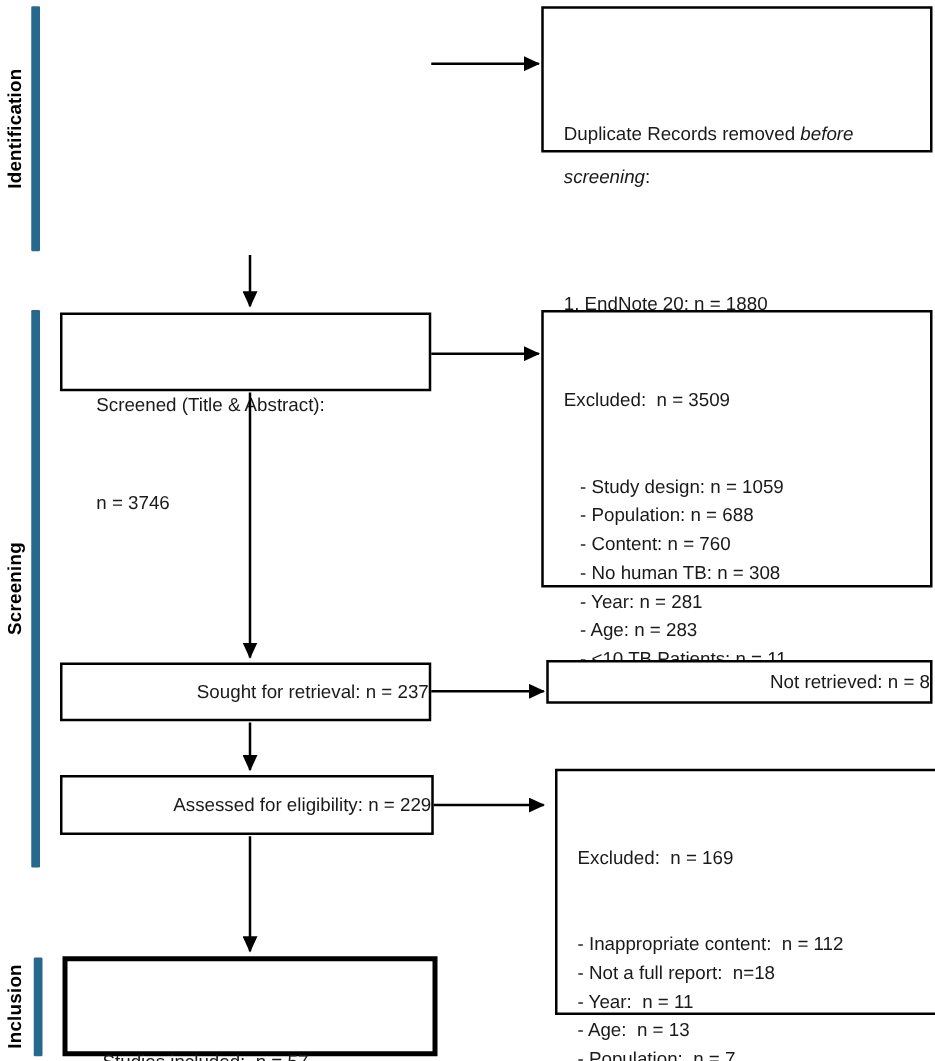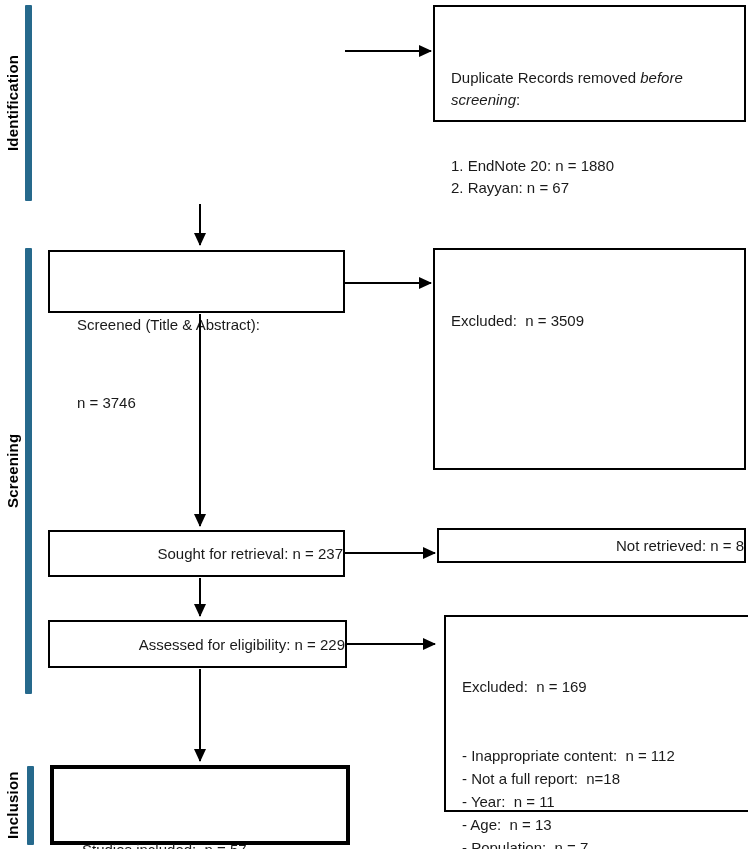--- a/index.html
+++ b/index.html
@@ -42,21 +42,21 @@
     background: #fff;
     font-size: 15px;
     white-space: pre-wrap;
   }
   .box .line, .box .hline { white-space: pre-wrap; }
   .thick { border-width: 4px; }
   .vcenter { display: flex; flex-direction: column; justify-content: center; align-items: flex-end; }
 
   .box-records { line-height: 26px; padding: 17px 8px 4px 27px; }
   .box-records .total { margin-top: 3px; }
-  .box-duplicates { line-height: 22px; padding: 16px 10px 4px 16px; }
+  .box-duplicates { line-height: 34px; padding: 16px 10px 4px 16px; }
   .box-screened { line-height: 26px; padding: 8px 8px 4px 27px; }
   .box-excluded1 { line-height: 23px; padding: 13px 24px 4px 16px; }
   .box-excluded1 .list .line { padding-left: 13px; }
   .box-sought { padding-left: 27px; }
   .box-notretrieved { padding-left: 19px; }
   .box-assessed { padding-left: 27px; }
   .box-excluded2 { line-height: 23px; padding: 12px 6px 4px 16px; }
   .box-included { line-height: 27px; padding: 13px 8px 4px 28px; }
 
   .arrows {
@@ -88,20 +88,21 @@
     <div class="list"><div class="line">1. EndNote 20: n = 1880</div><div class="line">2. Rayyan: n = 67</div></div>
   </div>
 
   <div class="box box-screened" style="left:48px; top:250px; width:297px; height:63px;">
     <div class="line">Screened (Title &amp; Abstract):</div>
     <div class="line">n = 3746</div>
   </div>
 
   <div class="box box-excluded1" style="left:433px; top:248px; width:313px; height:222px;">
     <div class="line">Excluded:  n = 3509</div>
+    <div class="list"><div class="line">- Study design: n = 1059</div><div class="line">- Population: n = 688</div><div class="line">- Content: n = 760</div><div class="line">- No human TB: n = 308</div><div class="line">- Year: n = 281</div><div class="line">- Age: n = 283</div><div class="line">- &lt;10 TB Patients: n = 11</div><div class="line">- Other: n = 116</div></div>
   </div>
 
   <div class="box box-sought vcenter" style="left:48px; top:530px; width:297px; height:47px;">
     <div class="line">Sought for retrieval: n = 237</div>
   </div>
 
   <div class="box box-notretrieved vcenter" style="left:437px; top:528px; width:309px; height:35px;">
     <div class="line">Not retrieved: n = 8</div>
   </div>
 

